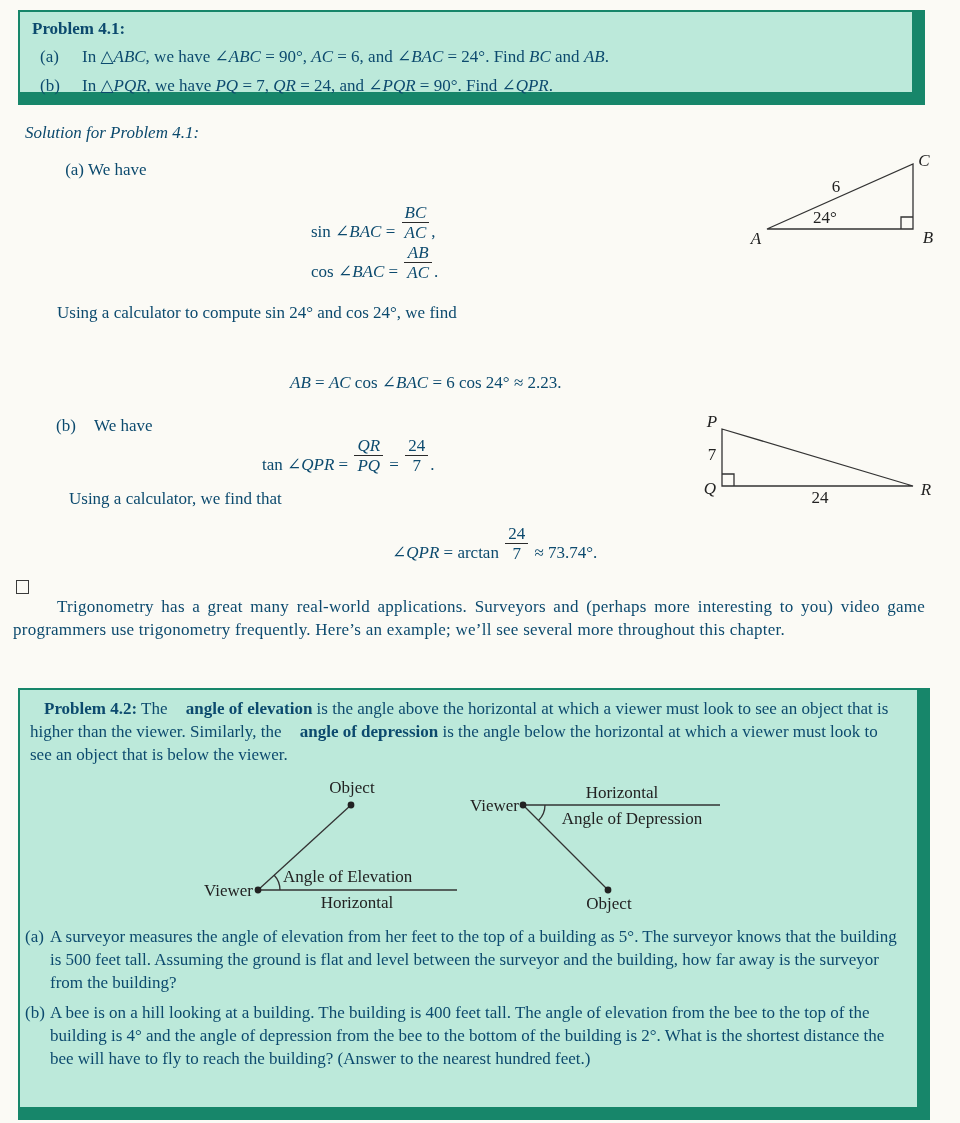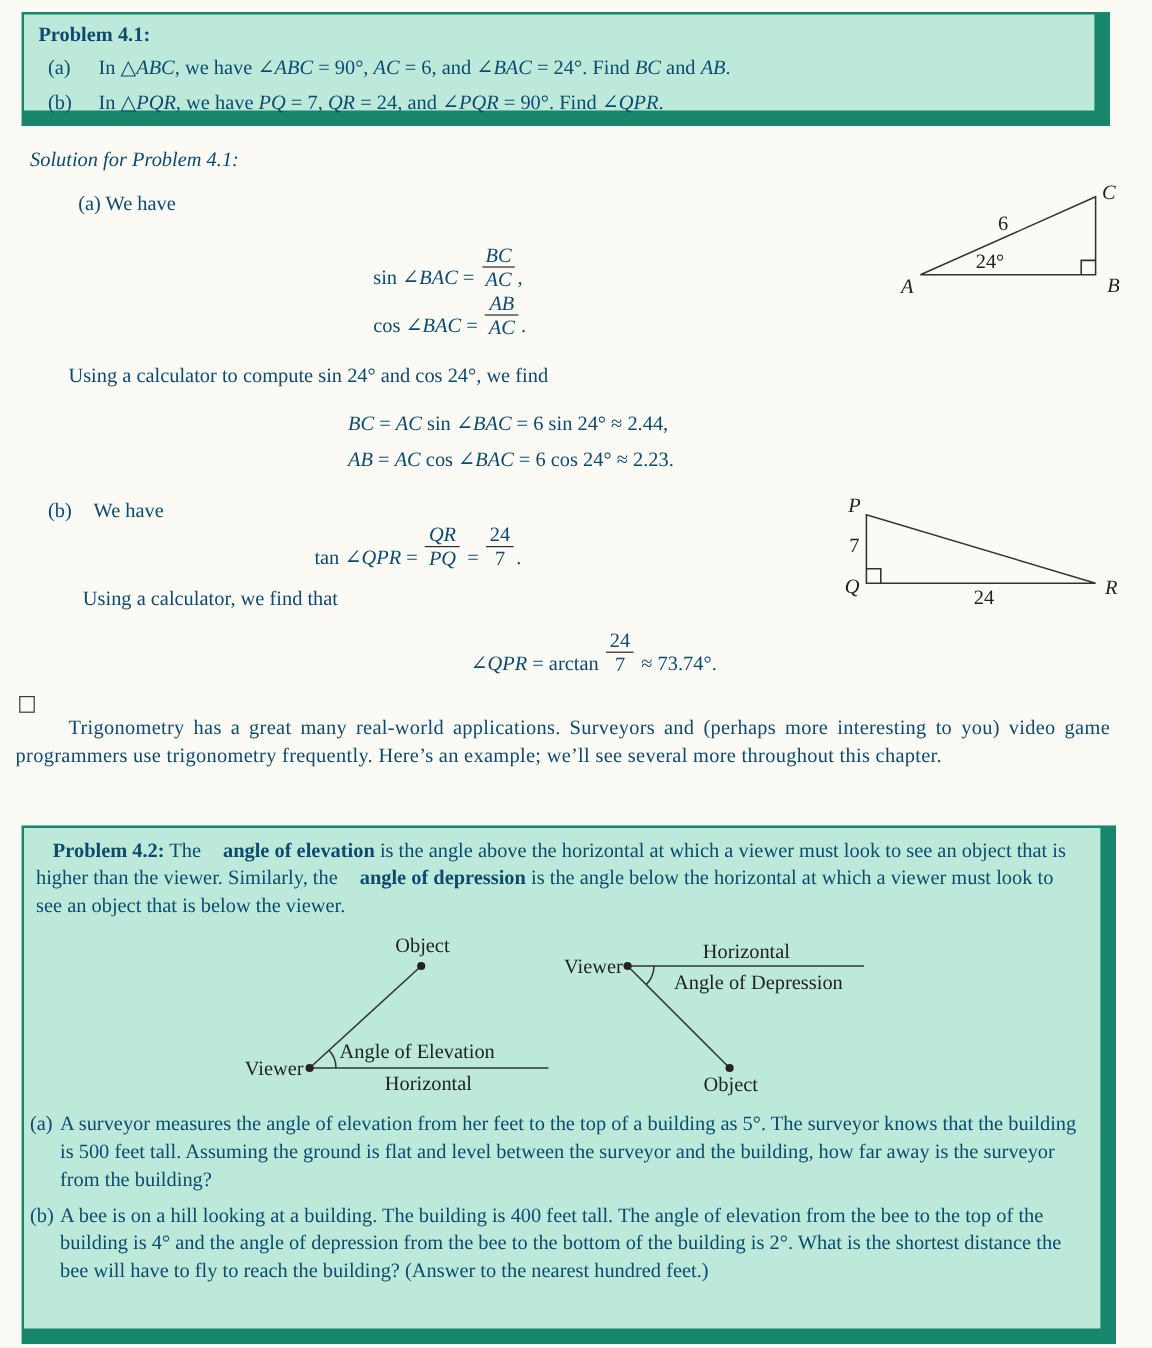--- a/index.html
+++ b/index.html
@@ -99,24 +99,23 @@
     <path class="shape" d="M159,87 L159,75 L171,75"></path>
     <text class="svgit" x="14" y="102" text-anchor="middle">A</text>
     <text class="svgit" x="186" y="101" text-anchor="middle">B</text>
     <text class="svgit" x="182" y="24" text-anchor="middle">C</text>
     <text x="94" y="50" text-anchor="middle">6</text>
     <text x="83" y="81" text-anchor="middle">24°</text>
   </svg>
 
   <div class="line" style="left:57px;top:301px;">Using a calculator to compute sin 24° and cos 24°, we find</div>
 
-  <div class="line" style="left:290px;top:341px;"><span class="it">BC</span><span> = </span><span class="it">AC</span><span> sin ∠</span><span class="it">BAC</span><span> = 6 sin 24° ≈ 2.44,</span></div>
   <div class="line" style="left:290px;top:371px;"><span class="it">AB</span><span> = </span><span class="it">AC</span><span> cos ∠</span><span class="it">BAC</span><span> = 6 cos 24° ≈ 2.23.</span></div>
 
-  <div class="line intro" style="left:40px;top:414px;">
+  <div class="line intro" style="left:56px;top:414px;">
     <span class="lab">(b)</span>
     <span>We have</span>
   </div>
 
   <svg style="left:690px;top:404px;" width="250" height="104" viewBox="0 0 250 104">
     <polygon class="shape" points="32,25 32,82 223,82"></polygon>
     <path class="shape" d="M32,70 L44,70 L44,82"></path>
     <text class="svgit" x="22" y="23" text-anchor="middle">P</text>
     <text class="svgit" x="20" y="90" text-anchor="middle">Q</text>
     <text class="svgit" x="236" y="91" text-anchor="middle">R</text>

